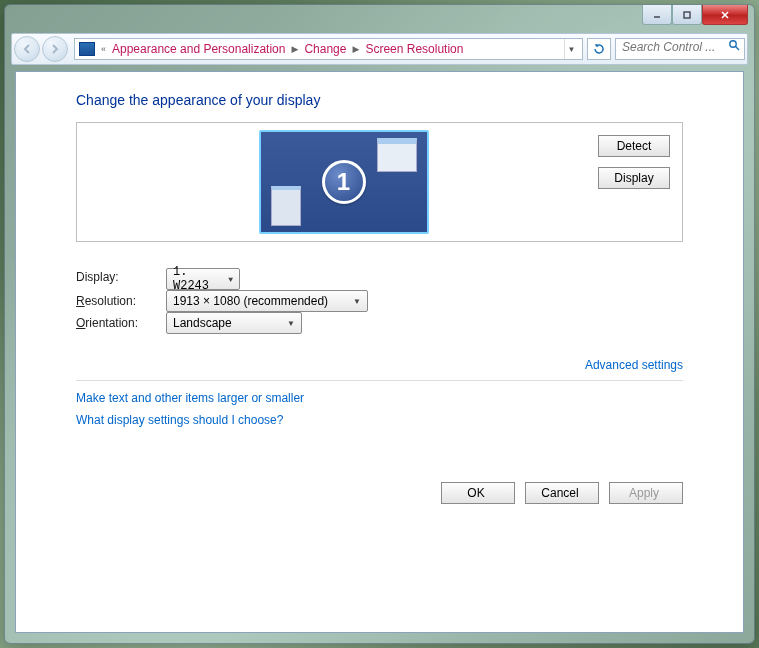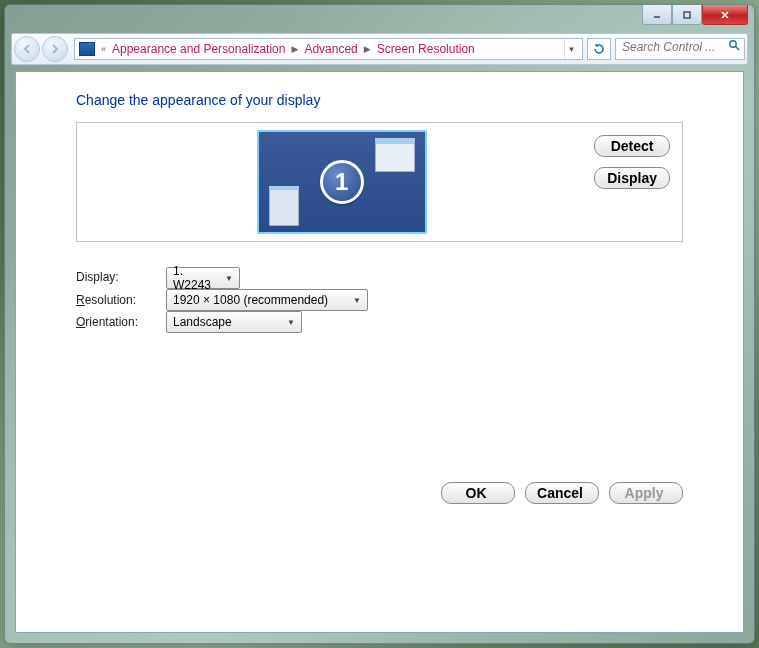--- a/index.html
+++ b/index.html
@@ -180,25 +180,25 @@
   .mini-win.bot { bottom: 6px; left: 10px; width: 30px; height: 40px; background:#dde6f0; border-top:4px solid #aaccee;}
   .side-btns {
     display:flex; flex-direction:column; gap:10px;
     align-self: flex-start;
     margin-top: 4px;
   }
   .btn {
     min-width: 72px; height: 22px;
     background: linear-gradient(#fdfdfd,#e4e4e4);
     border: 1px solid #8a8a8a;
-    border-radius: 10px;
+    border-radius: 0;
     padding: 0 12px;
-    font-size: 14px;
-    cursor: pointer;
-    display:inline-flex; align-items:center; justify-content:center;font-weight:bold;
+    font-size: 12px;
+    cursor: pointer;
+    display:inline-flex; align-items:center; justify-content:center;
   }
   .btn:disabled { color: #999; cursor: default; }
   .form {
     margin-top: 22px;
     display: grid;
     grid-template-columns: 90px auto;
     row-gap: 0;
     align-items: center;
   }
   .form label { color: #222; }
@@ -207,21 +207,21 @@
     height: 22px;
     background: linear-gradient(#fdfdfd,#e8e8e8);
     border: 1px solid #8a8a8a;
     border-radius: 2px;
     display:inline-flex; align-items:center;
     padding: 0 6px;
     cursor: pointer;
     gap: 8px;
   }
   .select .arrow { font-size: 8px; color:#444; margin-left:auto; }
-  .sel-display { width: 74px; }
+  .sel-display { width: 74px; font-family: Liberation Mono, monospace; }
   .sel-res { width: 202px; }
   .sel-orient { width: 136px; justify-content: flex-end; }
   .adv-row {
     text-align: right;
     margin-top: 24px;
     padding-bottom: 8px;
     border-bottom: 1px solid #ddd;
   }
   .link { color: #0066cc; cursor: pointer; }
   .links-below { margin-top: 10px; display:flex; flex-direction:column; gap:8px; }
@@ -269,21 +269,21 @@
       <svg width="12" height="12" viewBox="0 0 12 12">
           <path d="M4 2 L8 6 L4 10" fill="none" stroke="#6a89a5" stroke-width="2"></path>
         </svg>
     </div>
 
     <div class="addr">
       <div class="cp-icon"></div>
       <span class="sep">«</span>
       <span class="crumb">Appearance and Personalization</span>
       <span class="sep">▶</span>
-      <span class="crumb">Advanced</span>
+      <span class="crumb">Change</span>
       <span class="sep">▶</span>
       <span class="crumb">Screen Resolution</span>
       <div style="margin-left:auto" class="addr-drop">▼</div>
     </div>
 
     <div class="refresh">
       <svg width="14" height="14" viewBox="0 0 14 14">
           <path d="M3 7a4 4 0 1 1 1.2 2.8M3 7l-1.5-1.5M3 7l1.5-1.5" fill="none" stroke="#1b6fb5" stroke-width="1.4" transform="rotate(45 7 7)"></path>
         </svg>
     </div>
@@ -322,35 +322,42 @@
         <div>
           <div class="select sel-display">
             <span>1. W2243</span>
             <span class="arrow">▼</span>
           </div>
         </div>
 
         <label><span class="u">R</span>esolution:</label>
         <div>
           <div class="select sel-res">
-            <span>1920 × 1080 (recommended)</span>
+            <span>1913 × 1080 (recommended)</span>
             <span class="arrow">▼</span>
           </div>
         </div>
 
         <label><span class="u">O</span>rientation:</label>
         <div>
           <div class="select sel-orient">
             <span>Landscape</span>
             <span class="arrow">▼</span>
           </div>
         </div>
       </div>
 
-
+      <div class="adv-row">
+        <span class="link">Advanced settings</span>
+      </div>
+
+      <div class="links-below">
+        <span class="link">Make text and other items larger or smaller</span>
+        <span class="link">What display settings should I choose?</span>
+      </div>
     </div>
 
     <div class="button-row">
       <button class="btn">OK</button>
       <button class="btn">Cancel</button>
       <button class="btn" disabled=""><span class="u">A</span>pply</button>
     </div>
   </div>
 </div>
 

